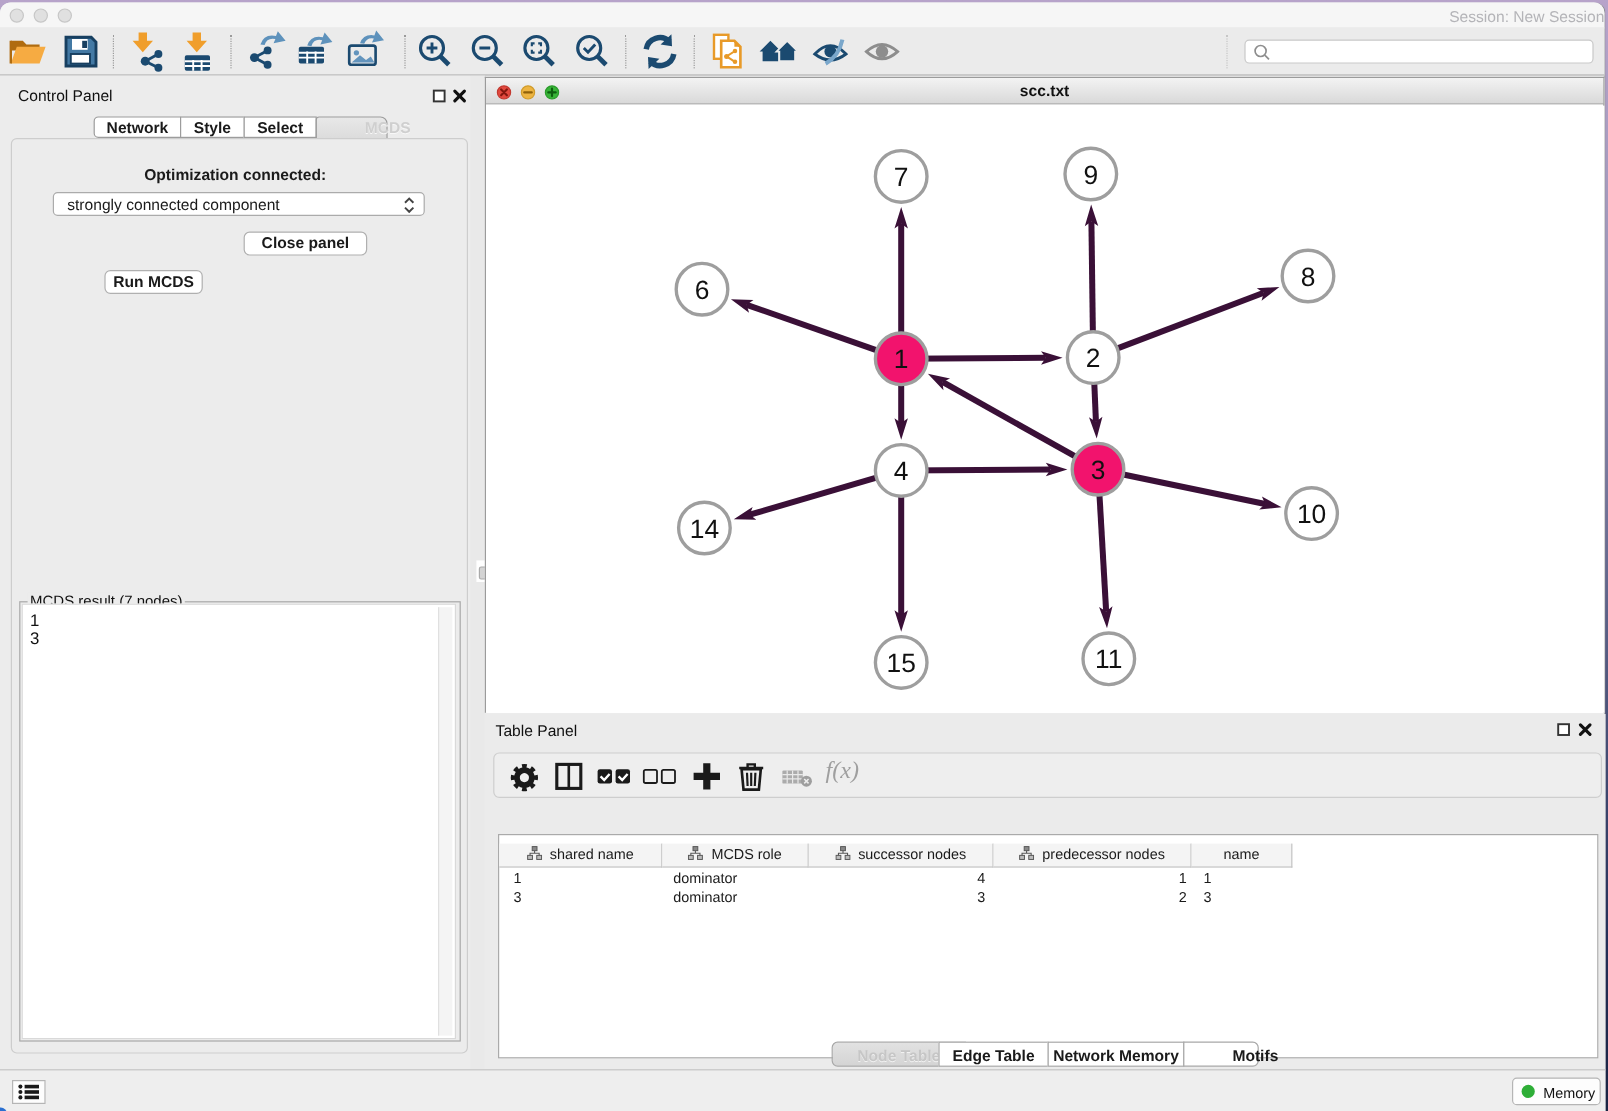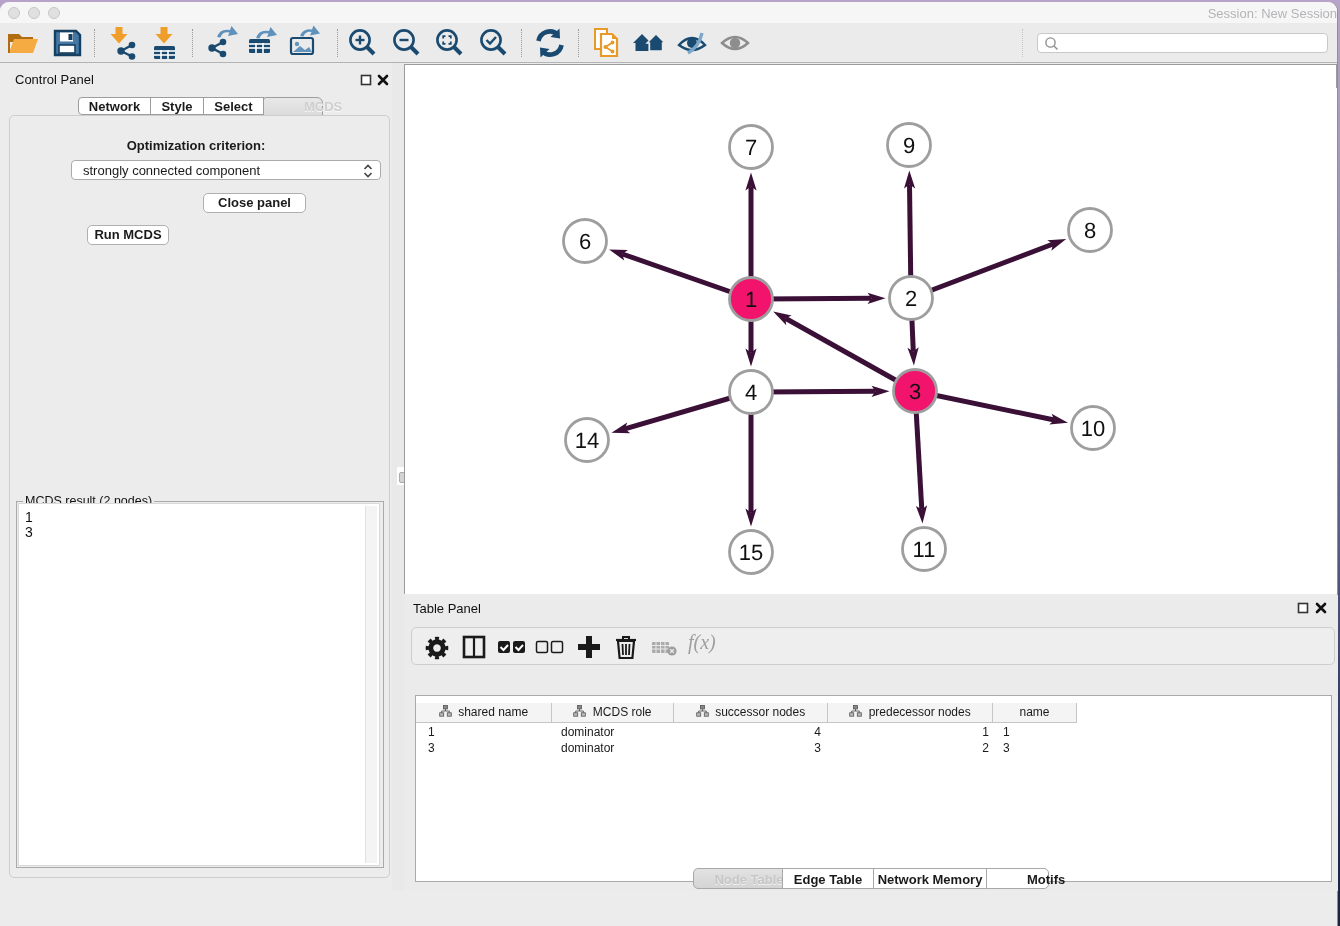--- a/index.html
+++ b/index.html
@@ -27,21 +27,21 @@
 #cptabs{position:absolute;left:78px;top:34px;height:19px;font-size:13px;}
 .tab{position:absolute;top:0;height:18px;line-height:18px;text-align:center;background:#fff;
   border:1px solid #9c9c9c;box-sizing:border-box;color:#1a1a1a;font-weight:bold;}
 #tabmcds{background:linear-gradient(#e8e8e8,#dcdcdc);color:#cfcfcf;
   text-shadow:0 1px 0 #f8f8f8;border-radius:3px 6px 0 0;height:19px;}
 #cpbox{position:absolute;left:9px;top:52px;width:381px;height:763px;background:#ececec;
   border:1px solid #cdcdcd;border-radius:5px;box-sizing:border-box;}
 #optlab{position:absolute;left:0;top:75px;width:100%;text-align:center;font-size:13px;color:#1a1a1a;font-weight:bold;}
 #dropdown{position:absolute;left:44px;top:97px;width:310px;height:20px;background:#fff;
   border:1px solid #ababab;border-radius:4px;box-sizing:border-box;
-  font-size:13px;color:#1a1a1a;line-height:19px;padding-left:11px;margin-left:27px;}
+  font-size:13px;color:#1a1a1a;line-height:19px;padding-left:11px;}
 .btn{position:absolute;top:130px;height:20px;background:#fff;
   border:1px solid #b0b0b0;border-radius:5px;box-sizing:border-box;
   font-size:13px;color:#1a1a1a;text-align:center;line-height:18px;font-weight:bold;}
 #fieldset{position:absolute;left:16px;top:438px;width:368px;height:367px;}
 #fslegend{position:absolute;left:7px;top:-7px;background:#ececec;padding:0 2px;font-size:12.5px;color:#111;}
 #fsborder{position:absolute;left:0;top:0;width:100%;height:100%;border:1px solid #a9a9a9;box-sizing:border-box;}
 #fsinner{position:absolute;left:2px;top:2px;right:4px;bottom:2px;background:#fff;
   border:1px solid #d9d9d9;font-size:14px;color:#111;line-height:15px;padding:6px 0 0 6px;}
 #fsscroll{position:absolute;right:2px;top:2px;width:11px;bottom:2px;background:#f4f4f4;
   border-left:1px solid #e0e0e0;}
@@ -231,41 +231,59 @@
     <svg class="winbtn" style="left:377px;" width="12" height="12" viewBox="0 0 12 12">
         <path d="M2 2 L10 10 M10 2 L2 10" stroke="#111" stroke-width="2.6" stroke-linecap="round"></path>
       </svg>
     <div id="cptabs">
       <div class="tab" style="left:0;width:73px;border-radius:4px 0 0 4px;">Network</div>
       <div class="tab" style="left:72px;width:54px;">Style</div>
       <div class="tab" style="left:125px;width:61px;">Select</div>
       <div class="tab" id="tabmcds" style="left:185px;width:60px;padding-left:40px;">MCDS</div>
     </div>
     <div id="cpbox"></div>
-    <div id="optlab">Optimization criterion:</div>
+    <div id="optlab">Optimization connected:</div>
     <div id="dropdown">strongly connected component
       <svg width="10" height="14" viewBox="0 0 10 14" style="position:absolute;right:7px;top:3px;">
         <path d="M1.5 5 L5 1.5 L8.5 5" fill="none" stroke="#444" stroke-width="1.6"></path>
         <path d="M1.5 9 L5 12.5 L8.5 9" fill="none" stroke="#444" stroke-width="1.6"></path>
       </svg>
     </div>
     <div class="btn" style="left:87px;width:82px;margin-top:32px;">Run MCDS</div>
     <div class="btn" style="left:203px;width:103px;">Close panel</div>
     <div id="fieldset">
       <div id="fsborder"></div>
-      <div id="fslegend">MCDS result (2 nodes)</div>
+      <div id="fslegend">MCDS result (7 nodes)</div>
       <div id="fsinner">1<br>3<div id="fsscroll"></div></div>
     </div>
   </div>
   <div id="vsplit">
       <div id="vgrip"></div>
       <div id="vgrip2"></div>
     </div>
   <div id="hgrip"></div>
   <div id="netwin">
+    <div id="nettitle">
+      <div class="mac" style="left:9px;background:#e2493f;border:1px solid #c33a31;">
+          <svg width="10" height="10" viewBox="0 0 10 10" style="position:absolute;left:0;top:0;">
+            <path d="M2.6 2.6 L7.4 7.4 M7.4 2.6 L2.6 7.4" stroke="#84170f" stroke-width="1.8" stroke-linecap="round"></path>
+          </svg>
+        </div>
+      <div class="mac" style="left:29px;background:#edb441;border:1px solid #d19c2a;">
+          <svg width="10" height="10" viewBox="0 0 10 10" style="position:absolute;left:0;top:0;">
+            <path d="M1.9 5 h6.2" stroke="#8f610a" stroke-width="1.9" stroke-linecap="round"></path>
+          </svg>
+        </div>
+      <div class="mac" style="left:49px;background:#38b438;border:1px solid #2b9b2b;">
+          <svg width="10" height="10" viewBox="0 0 10 10" style="position:absolute;left:0;top:0;">
+            <path d="M1.9 5 h6.2 M5 1.9 v6.2" stroke="#0e5e10" stroke-width="1.8" stroke-linecap="round"></path>
+          </svg>
+        </div>
+      <div id="nettext">scc.txt</div>
+    </div>
     <div id="canvas">
 <svg width="931" height="501" viewBox="0 0 931 501">
 <g stroke="#3a1037" stroke-width="5">
 <line x1="345" y1="211" x2="345.0" y2="98.5"></line>
 <line x1="345" y1="211" x2="216.3" y2="166.0"></line>
 <line x1="345" y1="211" x2="465.5" y2="210.2"></line>
 <line x1="345" y1="211" x2="345.0" y2="264.5"></line>
 <line x1="505" y1="210" x2="503.5" y2="96.5"></line>
 <line x1="505" y1="210" x2="647.1" y2="156.0"></line>
 <line x1="505" y1="210" x2="507.3" y2="263.5"></line>
@@ -412,13 +430,32 @@
       <div class="td" style="left:412px;top:44px;width:161px;text-align:right;">2</div>
       <div class="td" style="left:587px;top:44px;">3</div>
     </div>
     <div id="tptabs">
       <div class="btab" style="left:0;width:112px;background:linear-gradient(#e2e2e2,#d4d4d4);color:#c6c6c6;text-shadow:0 1px 0 #f2f2f2;border-radius:5px 0 0 5px;">Node Table</div>
       <div class="btab" style="left:89px;width:92px;">Edge Table</div>
       <div class="btab" style="left:180px;width:114px;">Network Memory</div>
       <div class="btab" style="left:293px;width:63px;border-radius:0 5px 5px 0;padding-left:40px;">Motifs</div>
     </div>
   </div>
+  <div id="statusbar">
+    <div id="listbtn">
+      <svg width="18" height="14" viewBox="0 0 18 14" style="position:absolute;left:4px;top:2px;">
+        <g fill="#1a1a1a">
+            <circle cx="2" cy="2.5" r="1.7"></circle>
+            <circle cx="2" cy="7" r="1.7"></circle>
+            <circle cx="2" cy="11.5" r="1.7"></circle>
+        <rect x="5.5" y="1" width="12" height="3"></rect>
+            <rect x="5.5" y="5.5" width="12" height="3"></rect>
+            <rect x="5.5" y="10" width="12" height="3"></rect>
+          </g>
+      </svg>
+    </div>
+    <div id="membtn">
+      <span style="display:inline-block;width:11px;height:11px;border-radius:50%;background:#2eae37;margin:5px 4px 0 7px;vertical-align:top;"></span>
+      <span style="display:inline-block;margin-top:5px;font-size:12px;">Memory</span>
+    </div>
+    <div style="position:absolute;left:-5px;top:31px;width:11px;height:11px;border-radius:50%;background:#2a6fd0;"></div>
+  </div>
 </div>
 
 </body></html>

